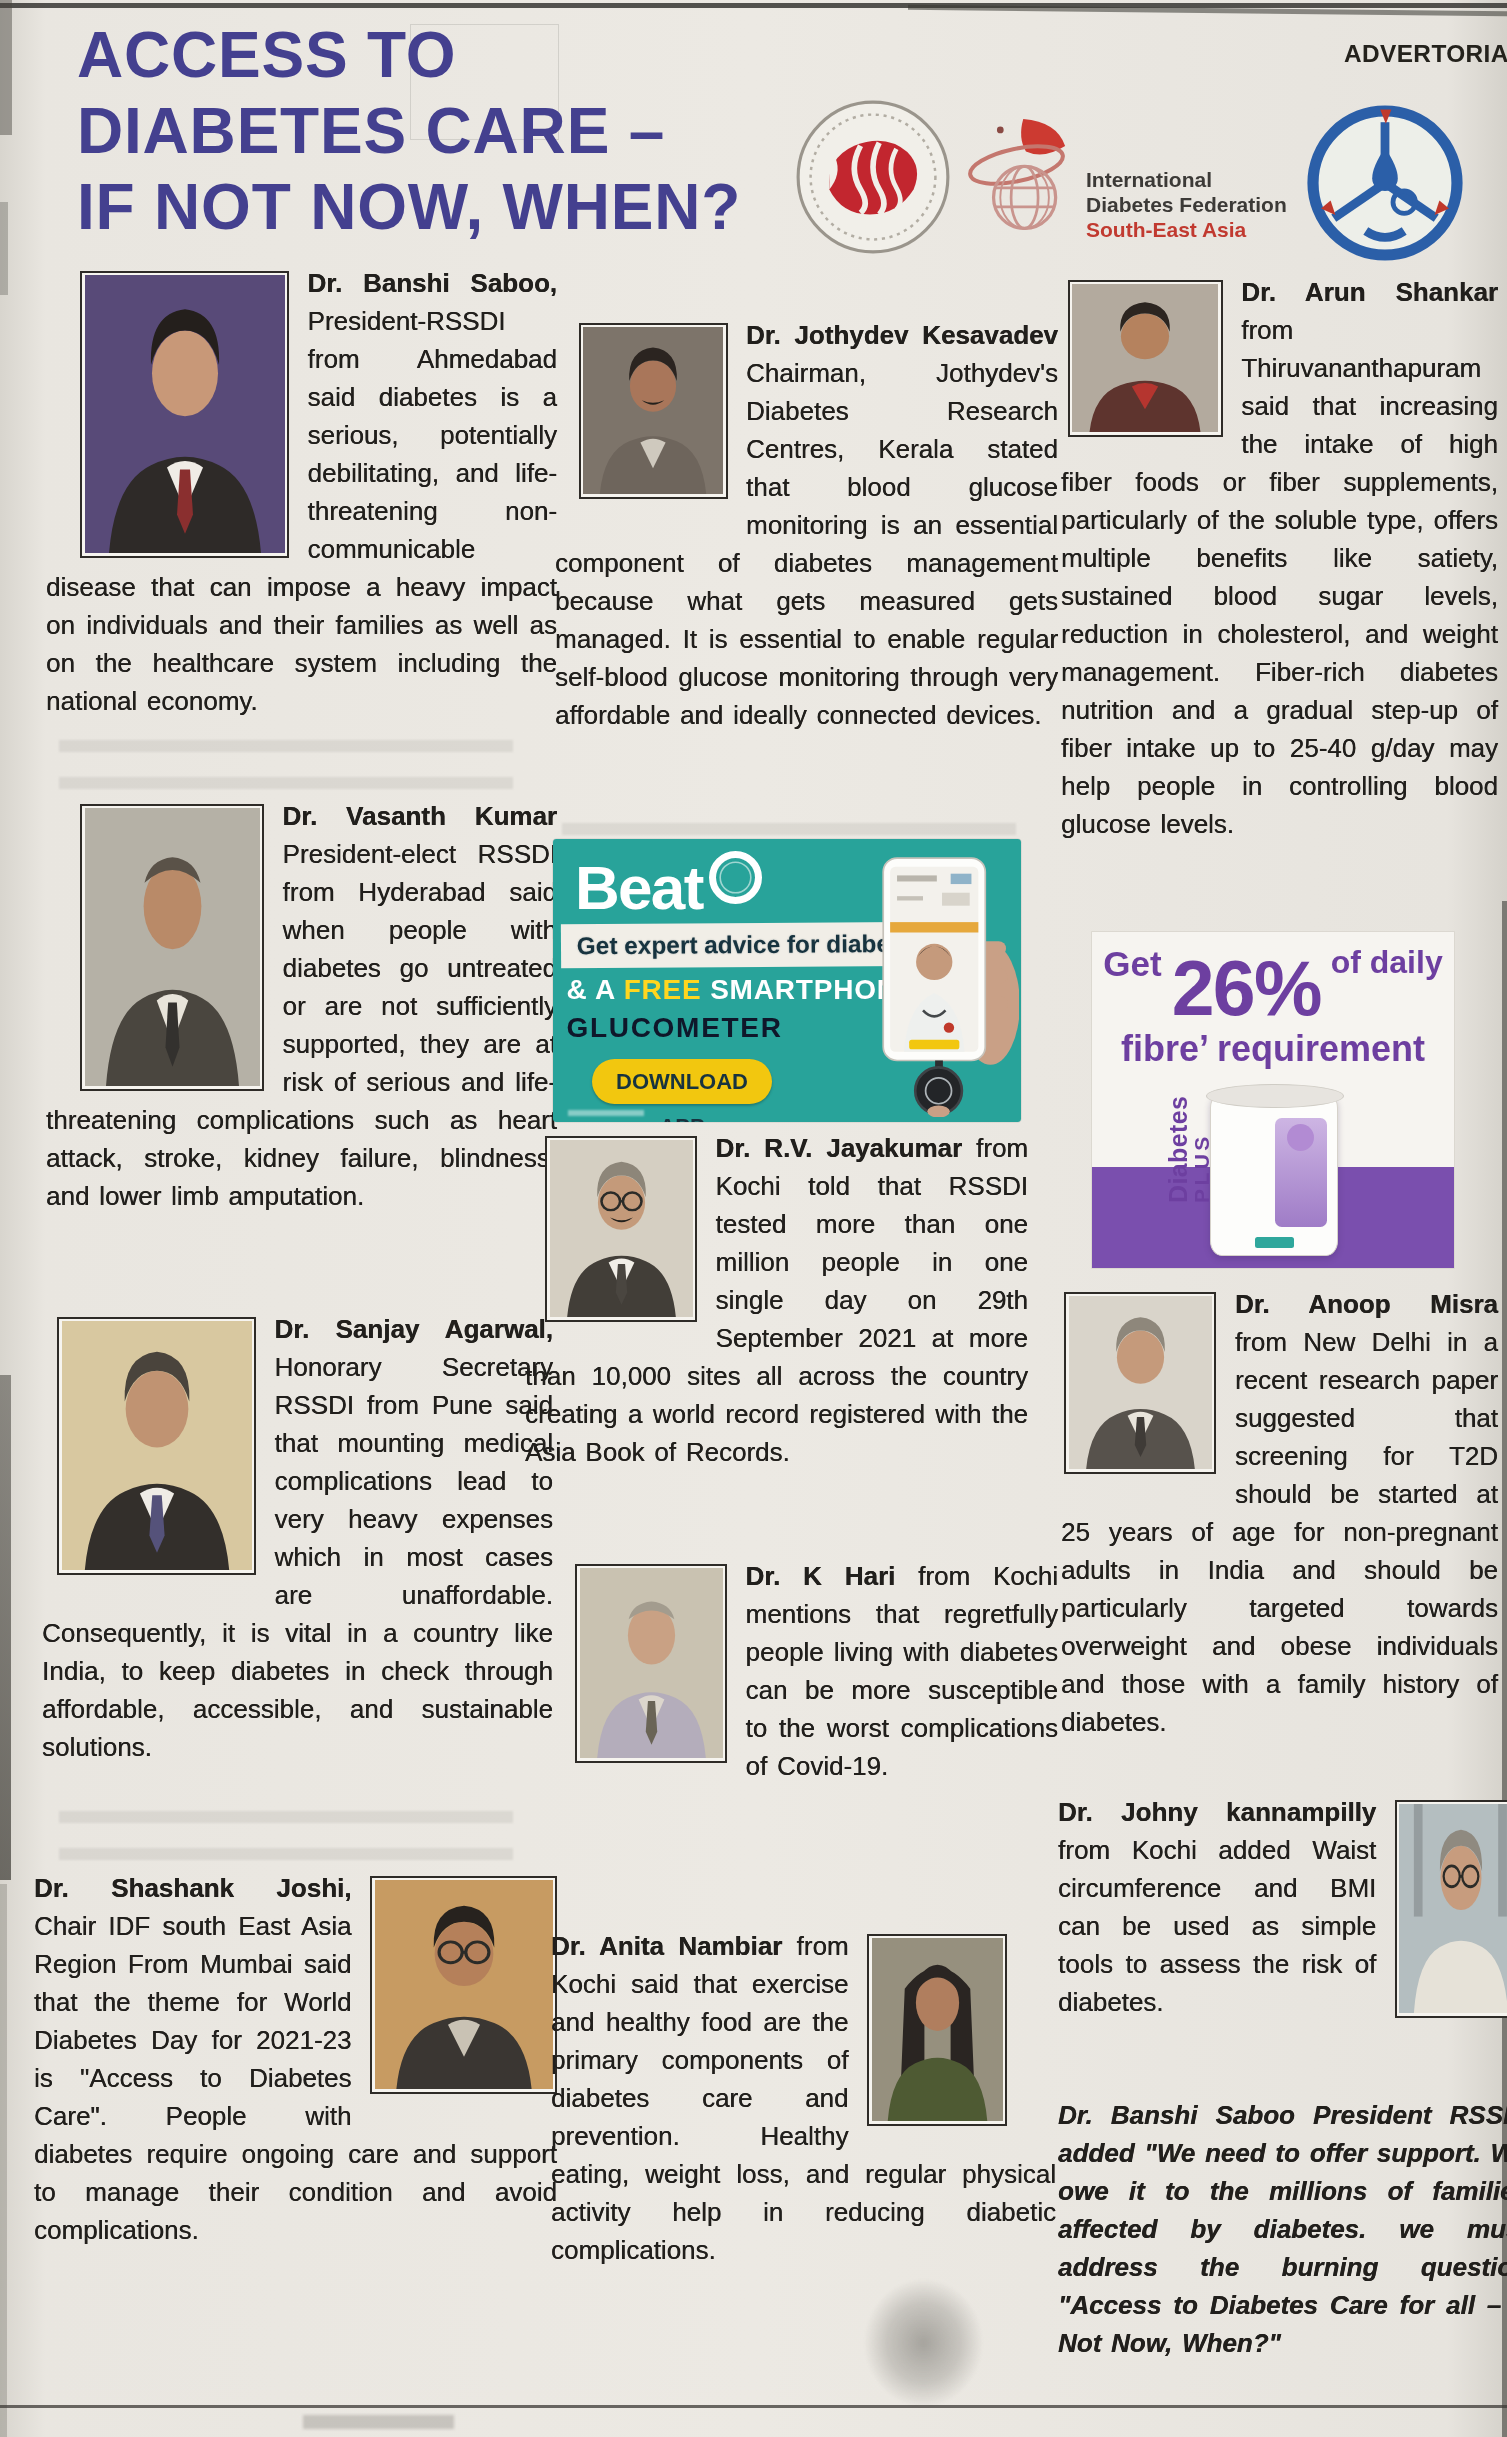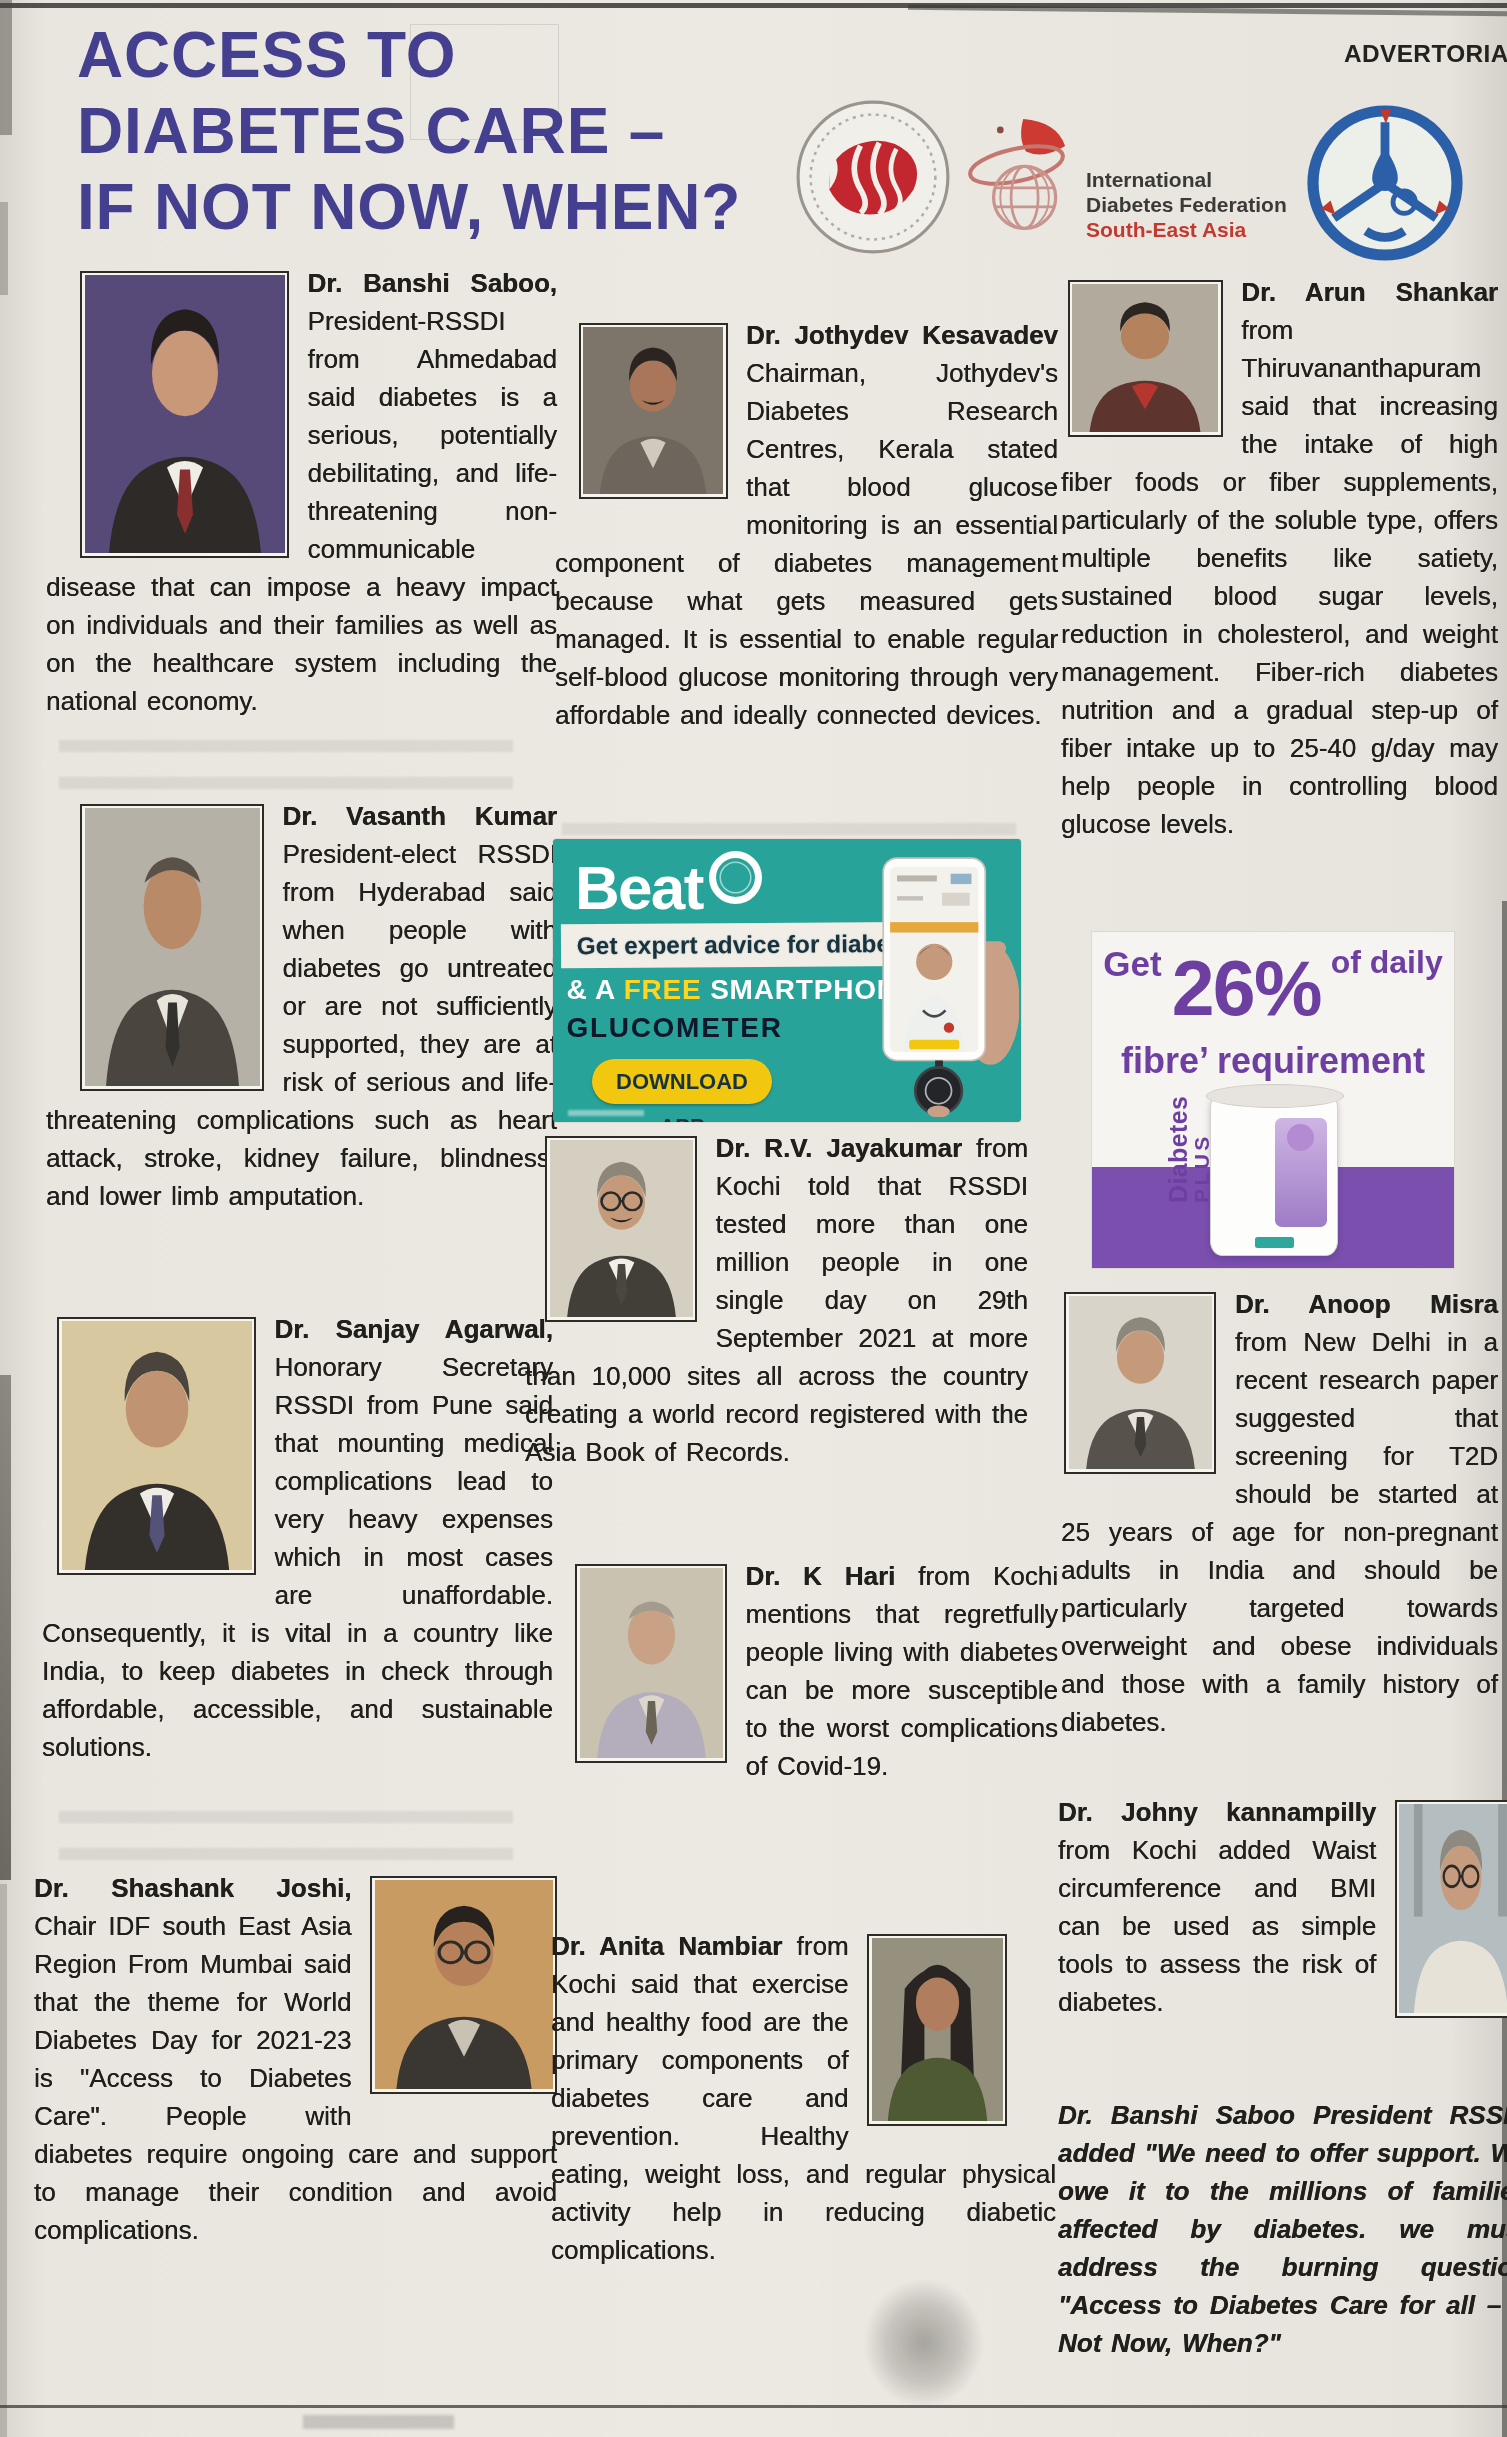--- a/index.html
+++ b/index.html
@@ -50,21 +50,21 @@
   .b-fine{position:absolute;left:15px;top:271px;width:76px;height:5.9px;
     background:rgba(255,255,255,.45);filter:blur(0.8px);}
   .b-art{position:absolute;right:1.7px;top:5px;width:160px;height:273px;}
 
   
   .fibre{position:absolute;left:1092px;top:932px;width:362px;height:336px;background:#f6f4f0;
     box-shadow:0 0 0 0.8px #d9d5ce;overflow:hidden;}
   .f-h1{position:absolute;left:0;top:11.8px;width:100%;display:flex;align-items:flex-start;
     justify-content:center;gap:10px;color:#6d3fa0;font-weight:bold;}
   .f-h1 .g{font-size:35px;}.f-h1 .p{font-size:77px;letter-spacing:-1.7px;}.f-h1 .d{font-size:32px;}
-  .f-h2{position:absolute;left:0;top:108px;width:100%;text-align:center;color:#6d3fa0;
+  .f-h2{position:absolute;left:0;top:96px;width:100%;text-align:center;color:#6d3fa0;
     font-weight:bold;font-size:36px;}
   .f-band{position:absolute;left:0;bottom:0;width:100%;height:101px;
     background:radial-gradient(115% 126px at 50% -25px,#f6f4f0 0 89px,#7a4fae 91px);}
   .f-can{position:absolute;left:50%;top:161px;width:126px;height:161px;margin-left:-63px;
     background:#fdfdfb;border:0.8px solid #d6d2ca;border-radius:11.8px/15px;
     box-shadow:0 2.5px 6.7px rgba(60,40,90,.25);}
   .f-lid{position:absolute;left:-5px;top:-10px;width:136px;height:22px;background:#e7e4df;
     border:0.8px solid #cfccc5;border-radius:50%;}
   .f-art{position:absolute;right:10px;top:23.5px;width:52px;height:109px;
     background:linear-gradient(180deg,#cdb5e3,#9f7cc7);border-radius:6.7px;}

